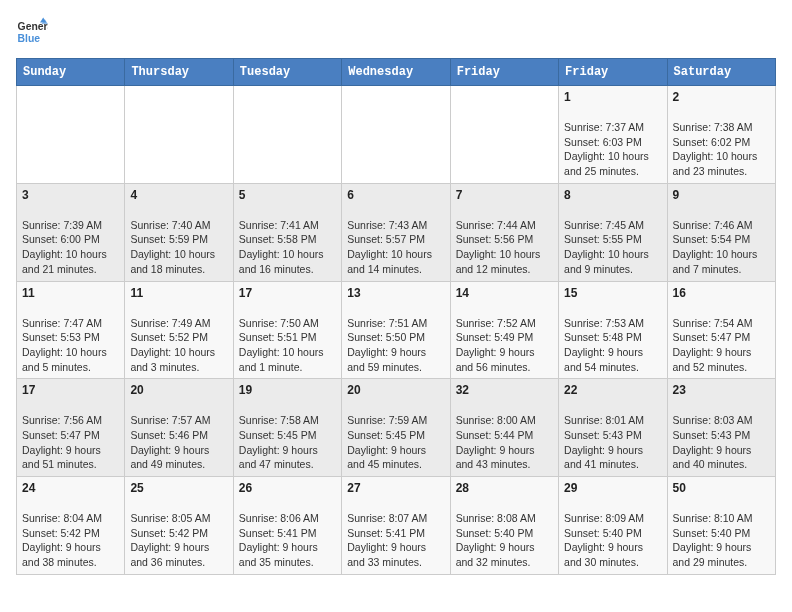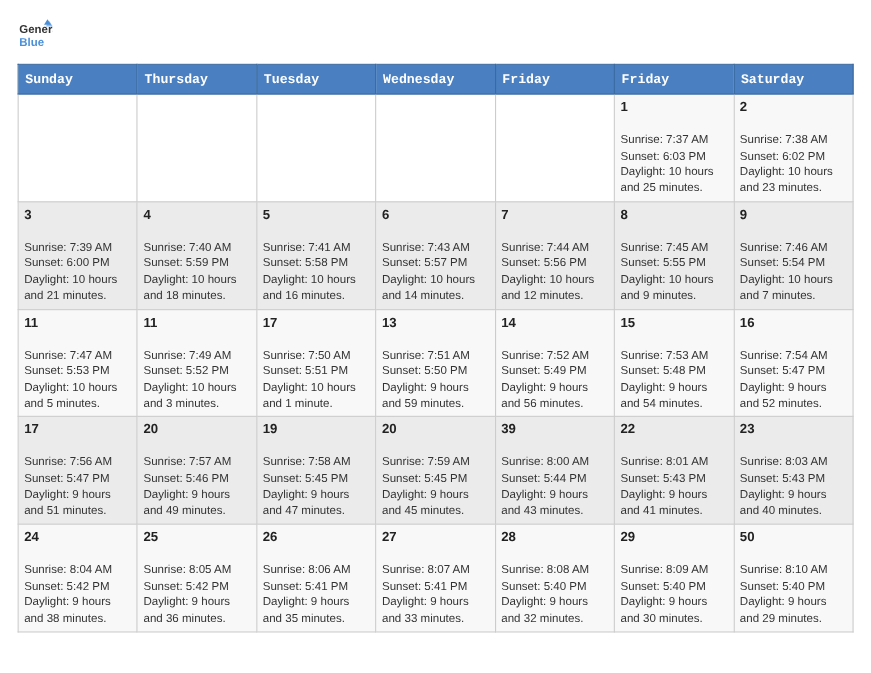--- a/index.html
+++ b/index.html
@@ -204,21 +204,21 @@
         </td>
         <td>
           <div class="day-number">19</div>
           <div class="day-info">Sunrise: 7:58 AM<br>Sunset: 5:45 PM<br>Daylight: 9 hours and 47 minutes.</div>
         </td>
         <td>
           <div class="day-number">20</div>
           <div class="day-info">Sunrise: 7:59 AM<br>Sunset: 5:45 PM<br>Daylight: 9 hours and 45 minutes.</div>
         </td>
         <td>
-          <div class="day-number">39</div>
+          <div class="day-number">32</div>
           <div class="day-info">Sunrise: 8:00 AM<br>Sunset: 5:44 PM<br>Daylight: 9 hours and 43 minutes.</div>
         </td>
         <td>
           <div class="day-number">22</div>
           <div class="day-info">Sunrise: 8:01 AM<br>Sunset: 5:43 PM<br>Daylight: 9 hours and 41 minutes.</div>
         </td>
         <td>
           <div class="day-number">23</div>
           <div class="day-info">Sunrise: 8:03 AM<br>Sunset: 5:43 PM<br>Daylight: 9 hours and 40 minutes.</div>
         </td>

